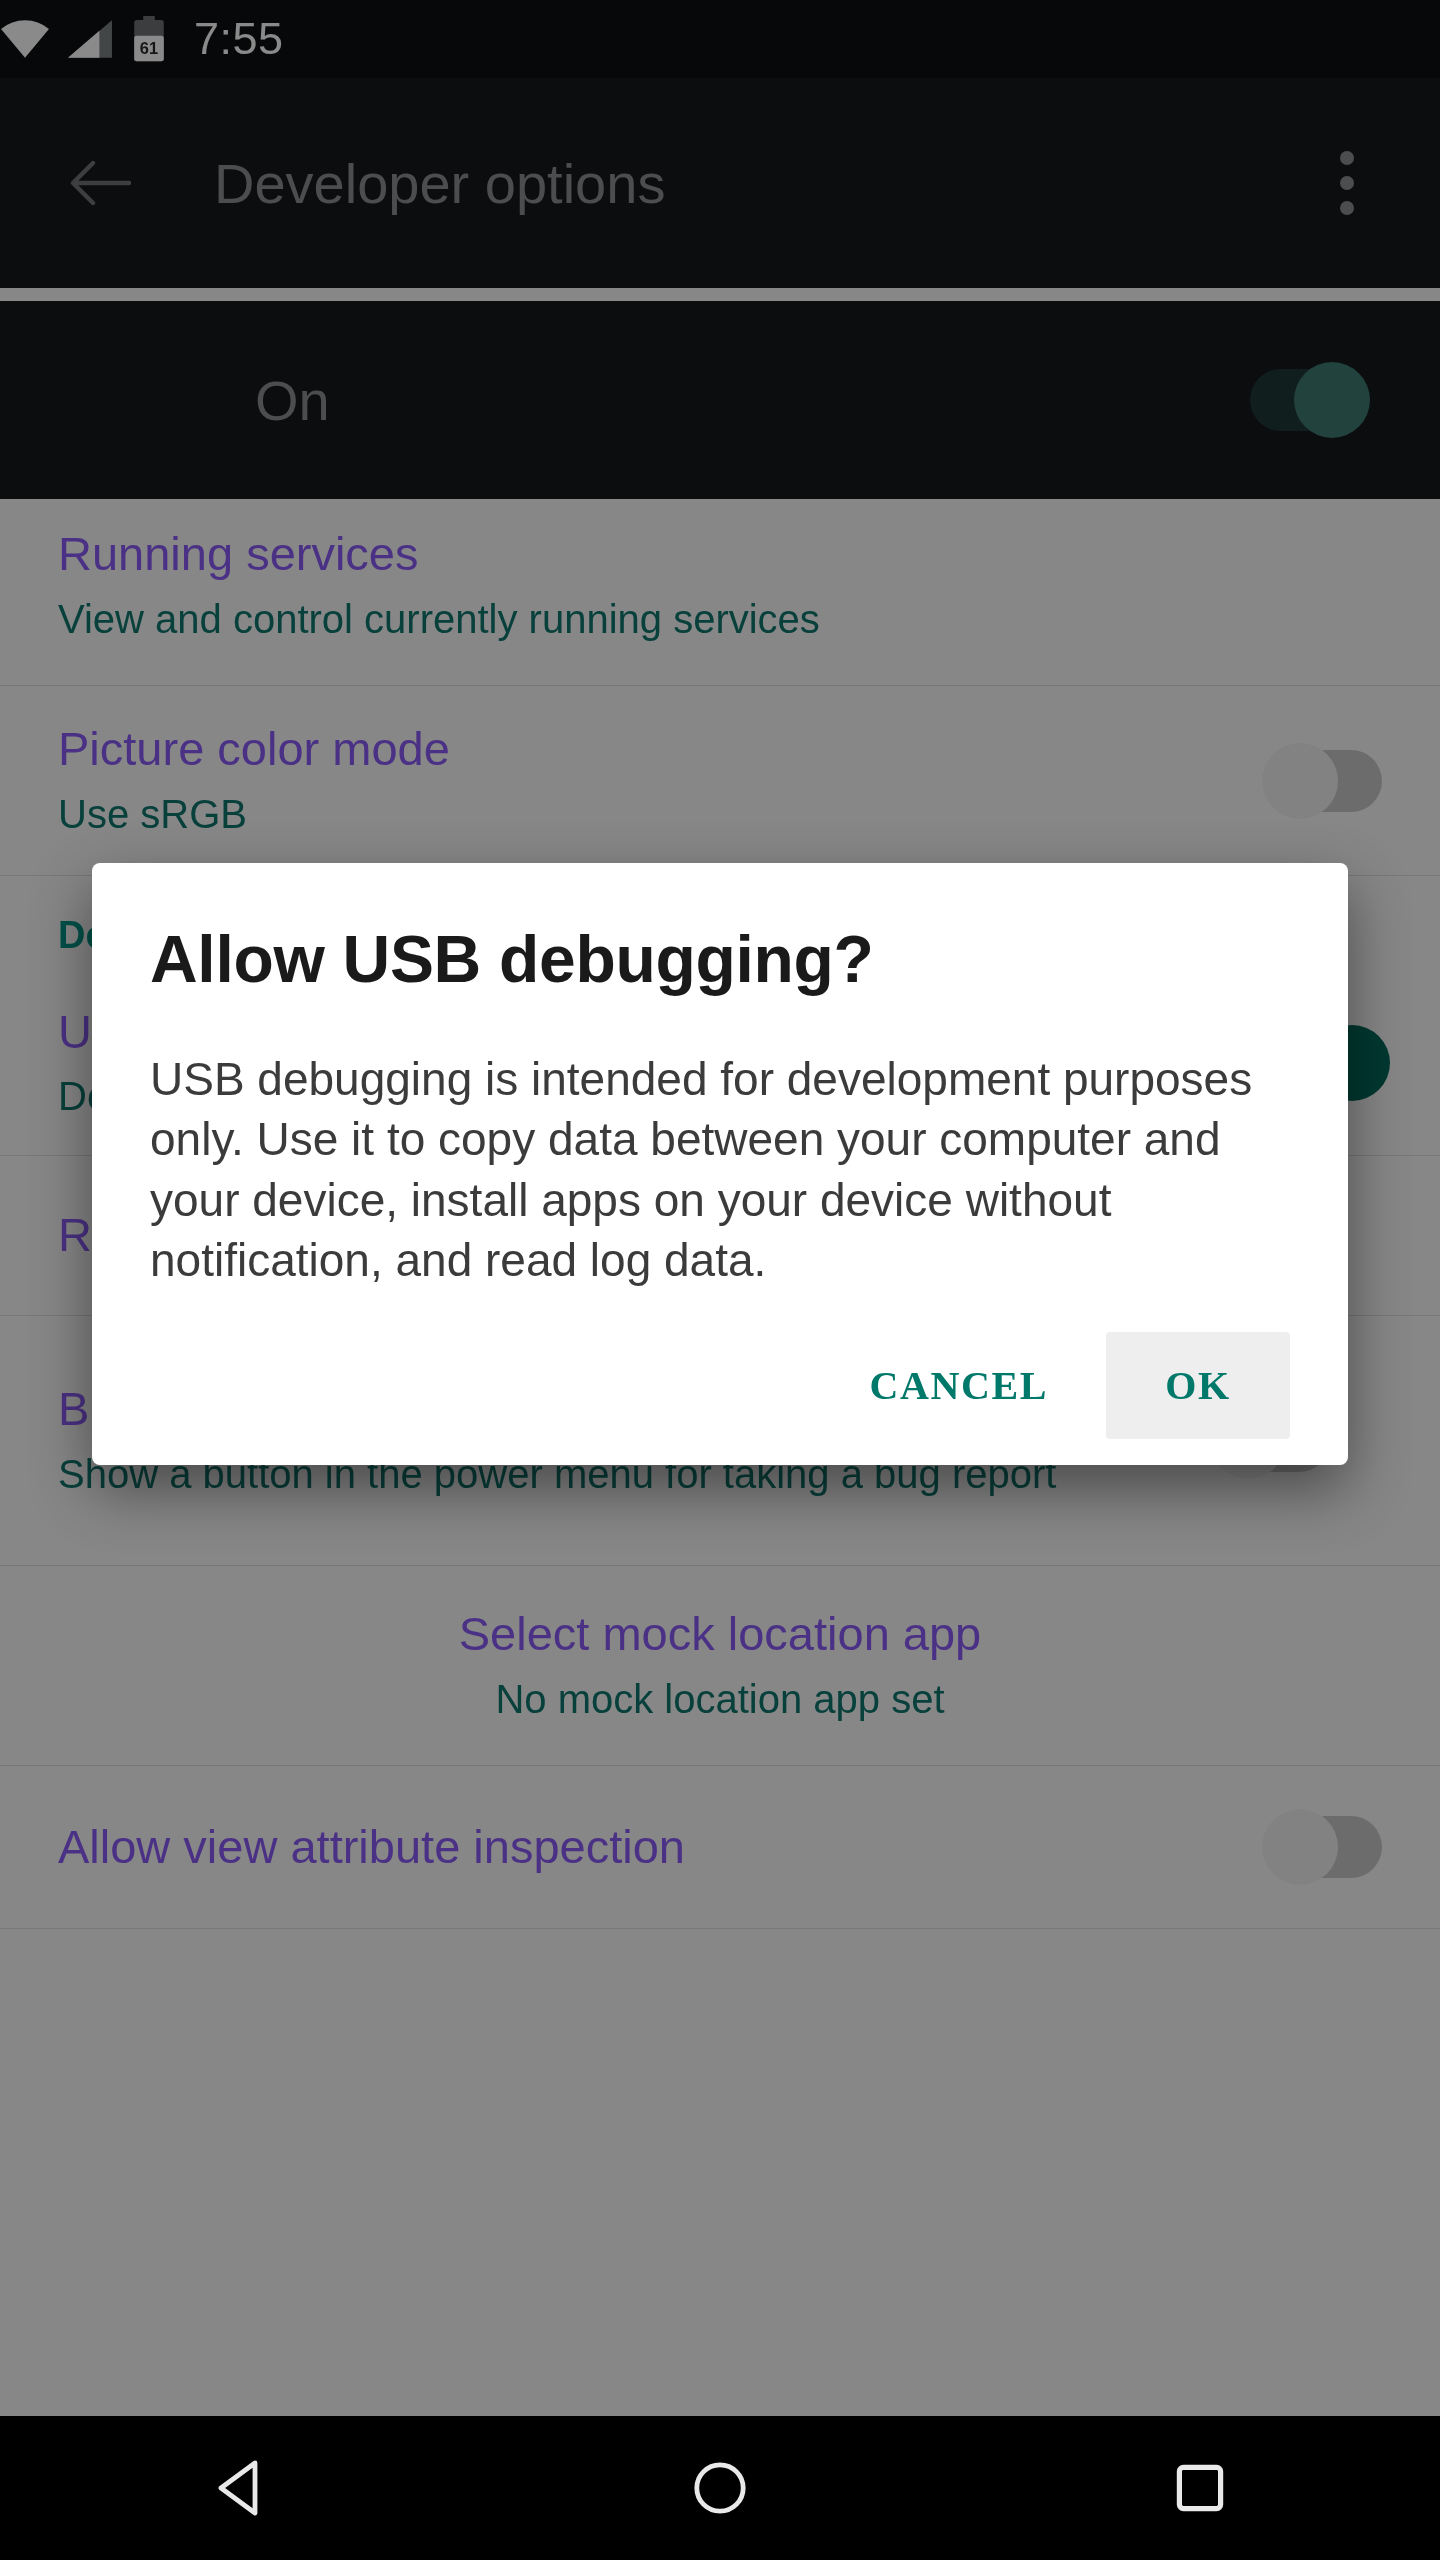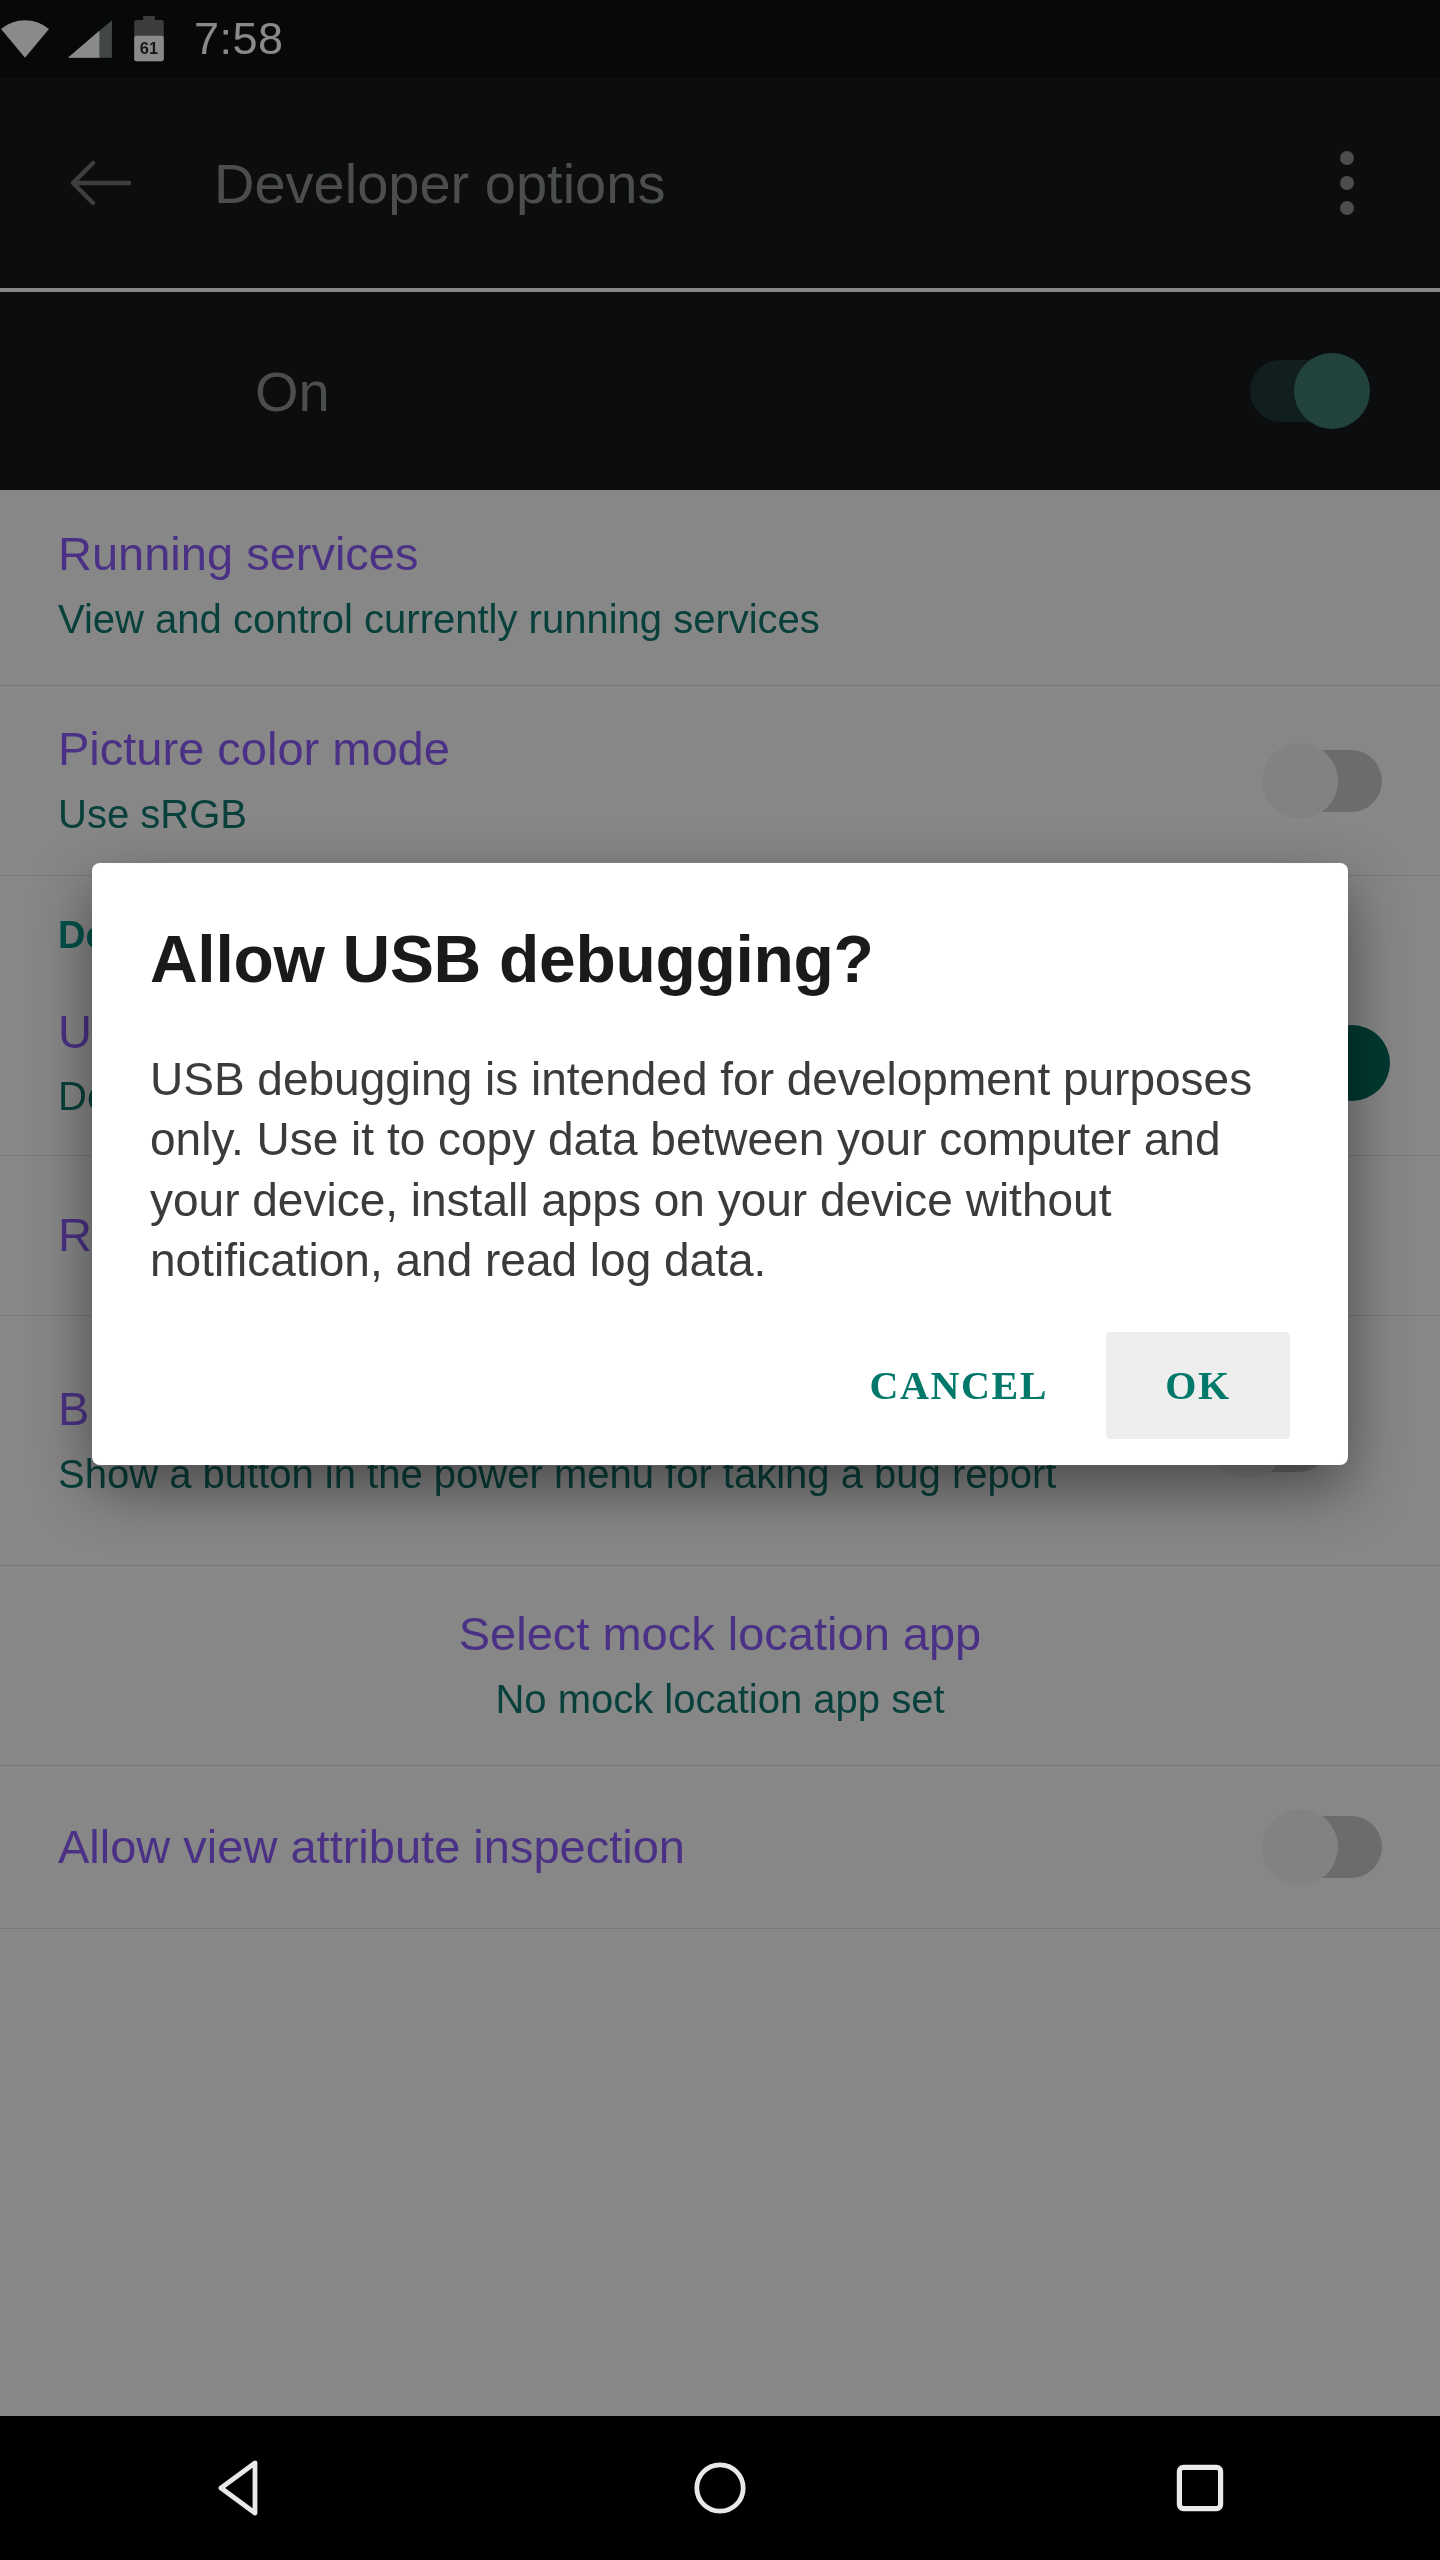--- a/index.html
+++ b/index.html
@@ -25,21 +25,21 @@
     position:absolute; top:78px; left:0; width:1440px; height:210px;
     background:#15191b; display:flex; align-items:center; z-index:4;gap:24px;
   }
   .back-btn { width:120px; margin-left:40px; display:flex; align-items:center; justify-content:center; }
   .appbar-title { font-size:56px; color:#8b8e90; margin-left:30px; flex:1; }
   .overflow-btn { width:110px; display:flex; flex-direction:column; align-items:center; gap:11px; margin-right:38px; }
   .dot { width:14px; height:14px; border-radius:50%; background:#8b8e90; }
 
   
   .master-row {
-    position:absolute; top:292px; left:0; width:1440px; height:198px;
+    position:absolute; top:301px; left:0; width:1440px; height:198px;
     background:#15191b; display:flex; align-items:center; z-index:4;
   }
   .master-label { font-size:56px; color:#8b8e90; margin-left:255px; flex:1; }
   .sw-track { position:relative; width:112px; height:62px; border-radius:31px; }
   .sw-knob { position:absolute; top:-7px; width:76px; height:76px; border-radius:50%; }
   .sw-on .sw-track { background:#1f3a36; }
   .sw-on .sw-knob { right:-8px; background:#3f7a71; }
   .master-switch { margin-right:78px; }
 
   
@@ -176,21 +176,21 @@
       </svg>
     </span>
     <span class="sb-icon">
       <svg width="34" height="46" viewBox="0 0 20 28">
         <rect x="6.5" y="0" width="7" height="3" fill="#6e7274"></rect>
         <rect x="1" y="2.5" width="18" height="25" rx="1.6" fill="#6e7274"></rect>
         <rect x="1" y="12" width="18" height="15.5" rx="1.4" fill="#ffffff"></rect>
         <text x="10" y="23" font-size="10" font-weight="bold" fill="#2b2b2b" text-anchor="middle" font-family="Liberation Sans, sans-serif">61</text>
       </svg>
     </span>
-    <span class="sb-time">7:58</span>
+    <span class="sb-time">7:55</span>
   </div>
 
   <div class="appbar">
     <div class="back-btn">
       <svg width="62" height="52" viewBox="0 0 31 26">
         <path d="M30 13 H3 M12 3 L2 13 L12 23" stroke="#6f7375" stroke-width="2.2" fill="none" stroke-linecap="round" stroke-linejoin="round"></path>
       </svg>
     </div>
     <span class="appbar-title">Developer options</span>
     <div class="overflow-btn">

